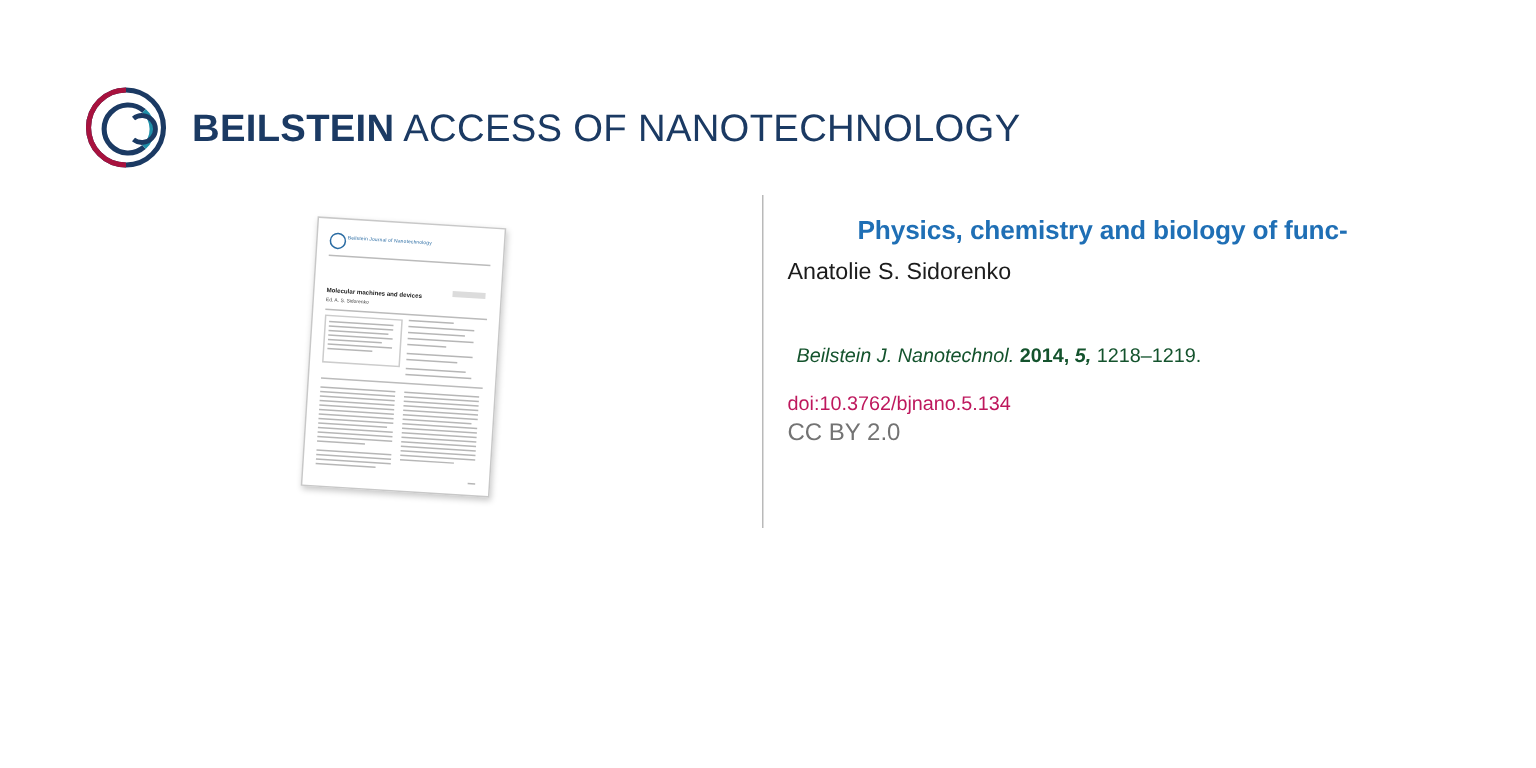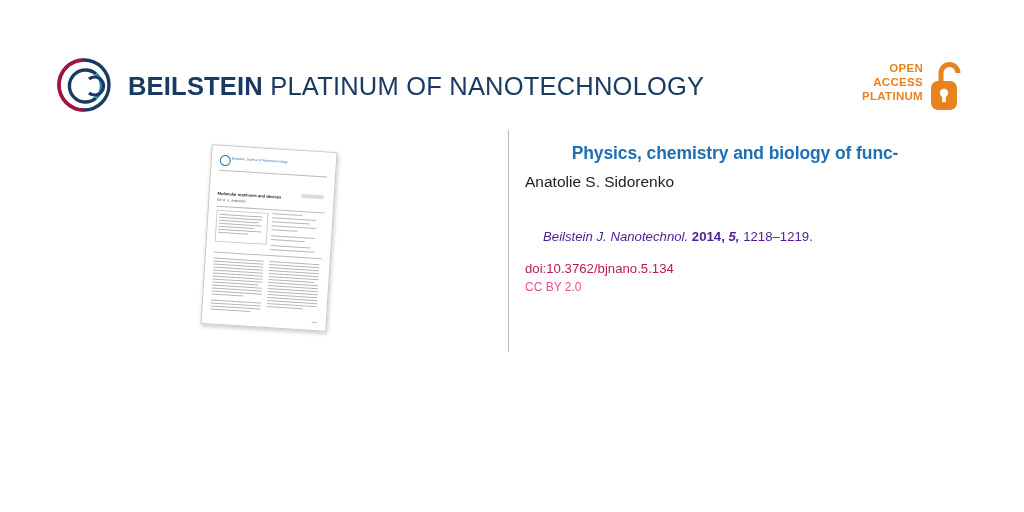--- a/index.html
+++ b/index.html
@@ -180,81 +180,66 @@
     letter-spacing: -0.1px;
     text-align: center;
   }
   .art-author {
     margin: 9px 0 0 0;
     font-size: 15.5px;
     color: #1c1c1c;
     font-weight: normal;
   }
   .art-citation {
-    margin: 38px 0 0 18px;
+    margin: 38px 0 0 6px;
     font-size: 13.2px;
-    color: #4c1d95;
+    color: #14532d;
   }
   .art-citation .journal {
     font-style: italic;
   }
   .art-citation .year {
     font-weight: bold;
   }
   .art-citation .vol {
     font-weight: bold;
     font-style: italic;
   }
   .art-doi {
     margin: 17px 0 0 0;
     font-size: 13.2px;
     color: #be185d;
   }
   .art-license {
     margin: 4px 0 0 0;
-    font-size: 12px;
-    color: #ec4899;
+    font-size: 16px;
+    color: #737373;
   }
 </style>
 </head>
 <body>
 
 <div class="page">
 
   <div class="header">
 
     <div class="logo-mark">
       <svg width="58" height="58" viewBox="0 0 58 58">
         <circle cx="29" cy="29" r="25" fill="none" stroke="#1b3a63" stroke-width="3.4"></circle>
         <path d="M 29 4 A 25 25 0 0 0 29 54" fill="none" stroke="#a8123e" stroke-width="3.4"></path>
         <path d="M 41 18 A 16 16 0 1 0 41 42" fill="none" stroke="#1b3a63" stroke-width="3.4"></path>
         <path d="M 41 18 A 16 16 0 0 1 41 42" fill="none" stroke="#1f8fa8" stroke-width="3.4"></path>
         <path d="M 34 23 A 9 9 0 1 1 34 37" fill="none" stroke="#1b3a63" stroke-width="3.2"></path>
       </svg>
     </div>
 
     <div class="brand-text">
-      <span class="bold">BEILSTEIN</span><span class="light"> PLATINUM OF NANOTECHNOLOGY</span>
+      <span class="bold">BEILSTEIN</span><span class="light"> ACCESS OF NANOTECHNOLOGY</span>
     </div>
 
-    <div class="oa-badge">
-      <div class="oa-lines">
-        <div>OPEN</div>
-        <div>ACCESS</div>
-        <div>PLATINUM</div>
-      </div>
-      <div class="oa-lock">
-        <svg width="42" height="52" viewBox="0 0 42 52">
-          <path d="M 14 22 L 14 13 A 8.5 8.5 0 0 1 31 13" fill="none" stroke="#e8821e" stroke-width="5"></path>
-          <rect x="4" y="21" width="26" height="29" rx="7" fill="#e8821e"></rect>
-          <circle cx="17" cy="33" r="4.2" fill="#ffffff"></circle>
-          <rect x="15.2" y="33" width="3.6" height="9" fill="#ffffff"></rect>
-        </svg>
-      </div>
-    </div>
   </div>
 
   <div class="divider"></div>
 
   <div class="cover-wrap">
     <div class="cover">
       <div class="cv-logo-dot"></div>
       <div class="cv-logo-text">Beilstein Journal of Nanotechnology</div>
       <div class="cv-rule" style="left:8px; top:24px; width:108px;"></div>
       <div class="cv-title">Molecular machines and devices</div>

